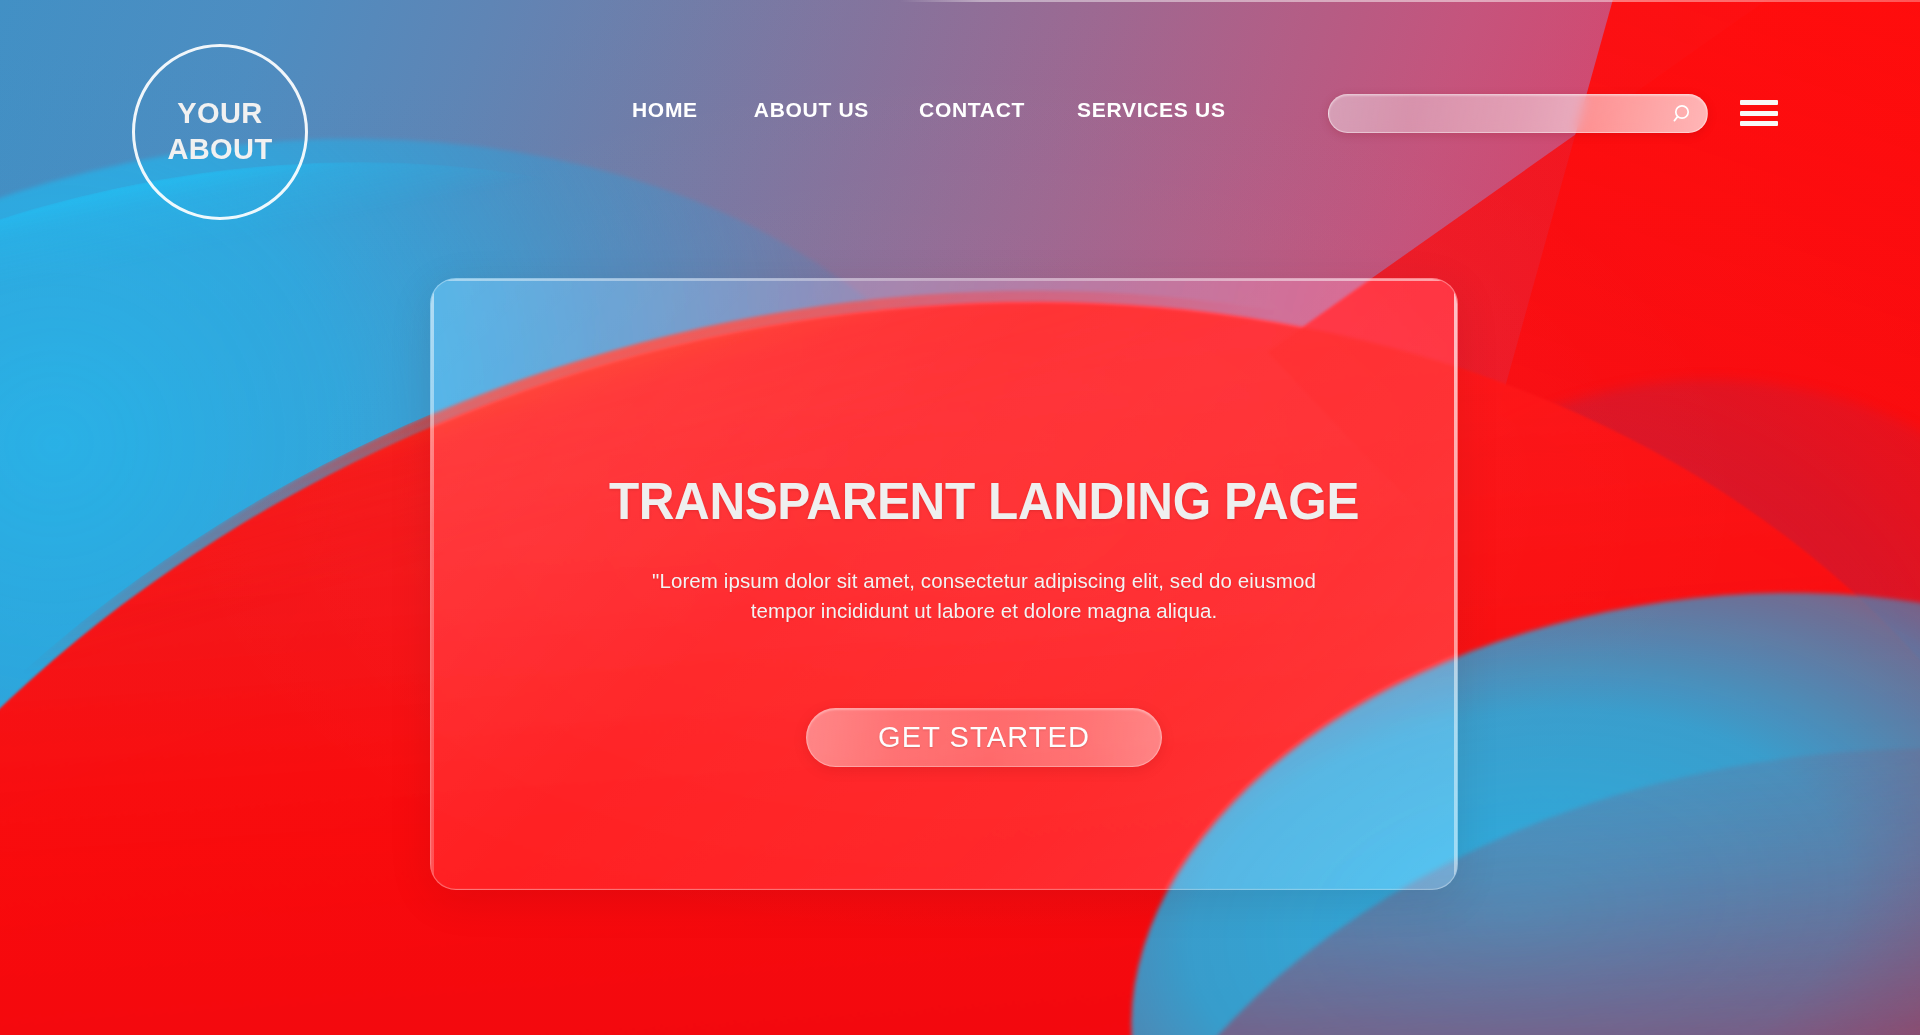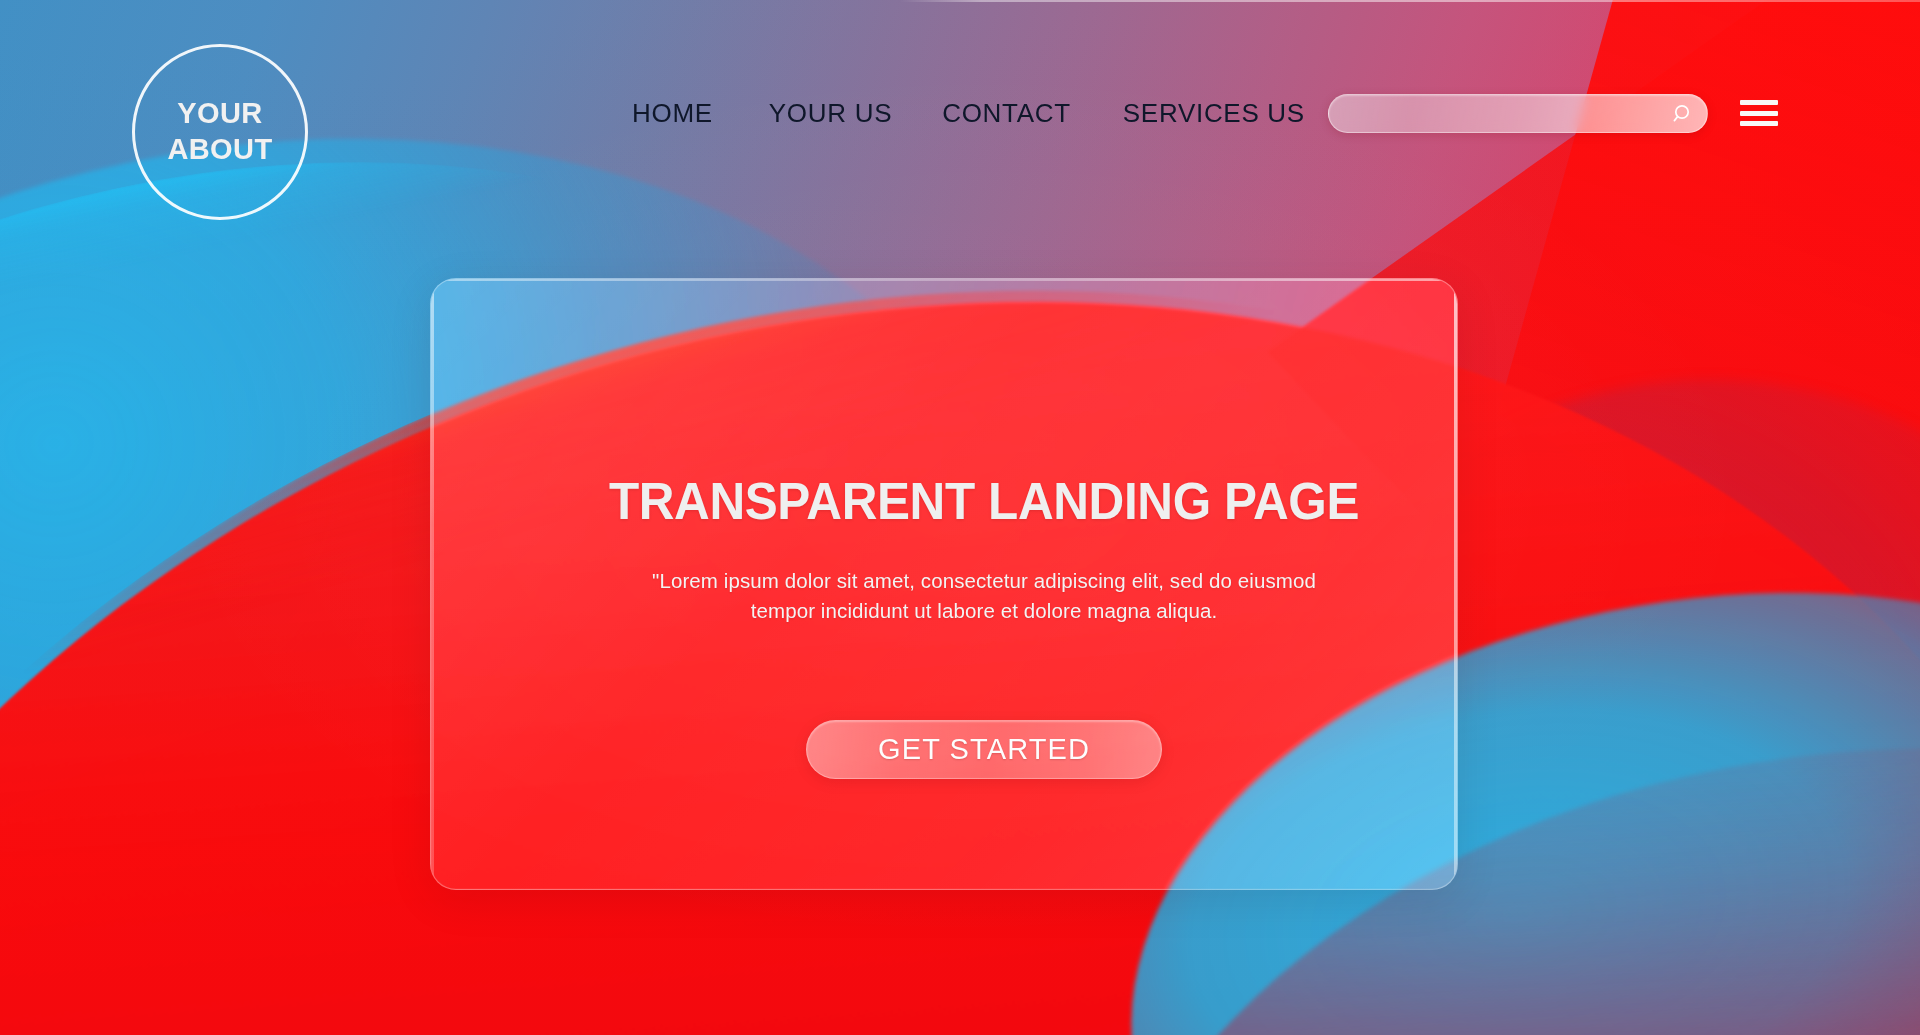--- a/index.html
+++ b/index.html
@@ -200,23 +200,23 @@
   }
 
   .nav {
     position:absolute;
     left:632px; top:98px;
     display:flex;
     align-items:center;
     gap:0;
   }
   .nav-item {
-    color:#0f172a;
-    font-size:26px;
-    font-weight:400;
+    color:#ffffff;
+    font-size:21px;
+    font-weight:700;
     letter-spacing:0.7px;
     white-space:nowrap;
     cursor:pointer;
     text-decoration:none;
   }
   .nav-gap-1 { width:56px; }
   .nav-gap-2 { width:50px; }
   .nav-gap-3 { width:52px; }
 
   .search-wrap {
@@ -336,21 +336,21 @@
     color:#f3f3f3;
     font-size:20.5px;
     font-weight:400;
     line-height:1.46;
     letter-spacing:0.1px;
     text-shadow: 0 1px 2px rgba(80,0,15,0.14);
   }
 
   .cta-wrap {
     position:absolute;
-    left:50%; top:442px;
+    left:50%; top:430px;
     transform:translateX(-50%);
   }
   .cta-button {
     display:block;
     width:356px; height:59px;
     border-radius:30px;
     border:1px solid rgba(255,255,255,0.30);
     background: linear-gradient(96deg,
         rgba(255,255,255,0.44) 0%,
         rgba(255,255,255,0.34) 26%,
@@ -390,21 +390,21 @@
   <header class="header">
 
     <div class="logo">
       <span class="logo-line">YOUR</span>
       <span class="logo-line">ABOUT</span>
     </div>
 
     <nav class="nav">
       <a class="nav-item" href="#">HOME</a>
       <span class="nav-gap-1"></span>
-      <a class="nav-item" href="#">YOUR US</a>
+      <a class="nav-item" href="#">ABOUT US</a>
       <span class="nav-gap-2"></span>
       <a class="nav-item" href="#">CONTACT</a>
       <span class="nav-gap-3"></span>
       <a class="nav-item" href="#">SERVICES US</a>
     </nav>
 
     <div class="search-wrap">
       <div class="search-bar">
         <input class="search-input" type="text" value="" placeholder="" style="">
         <span class="search-icon">

